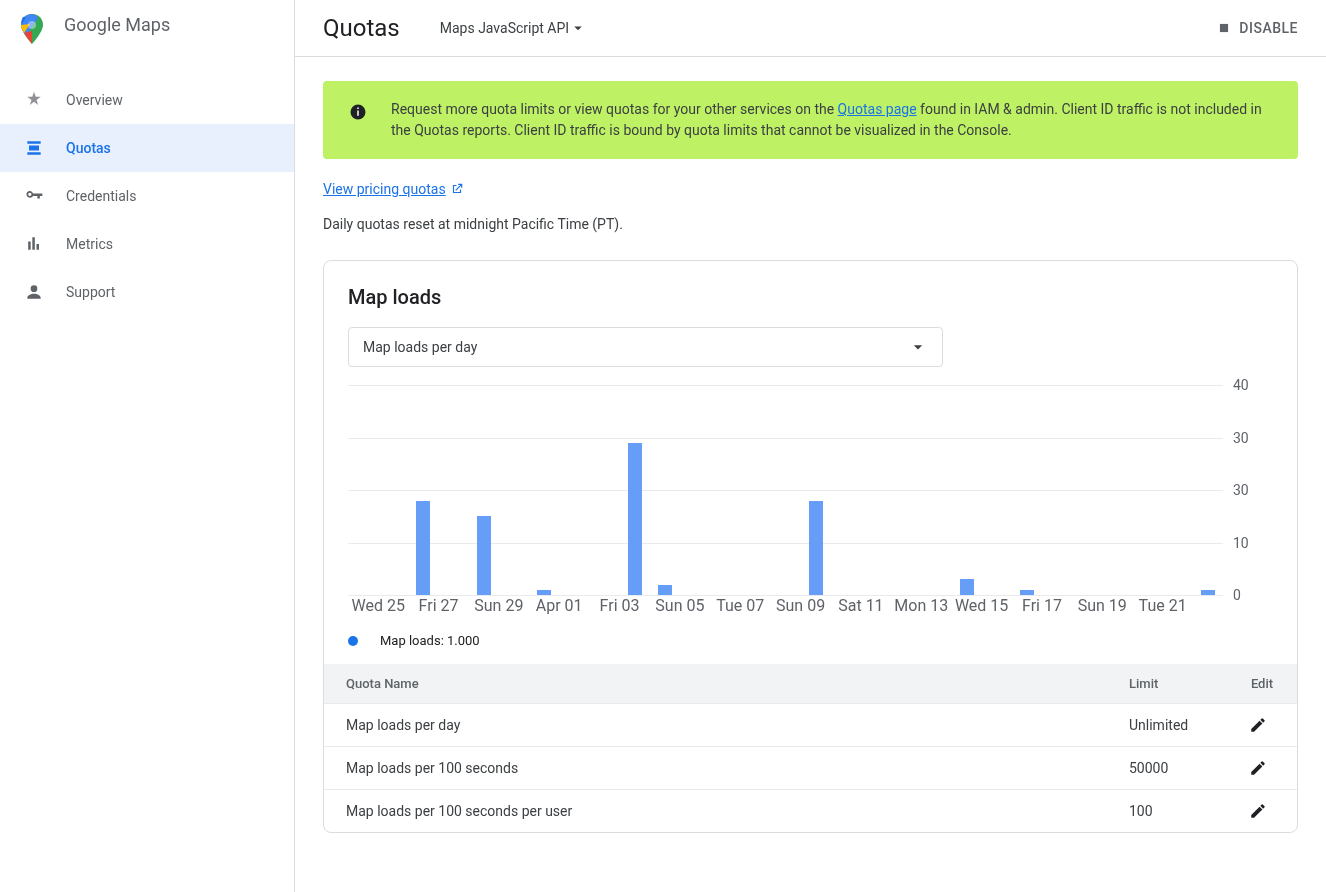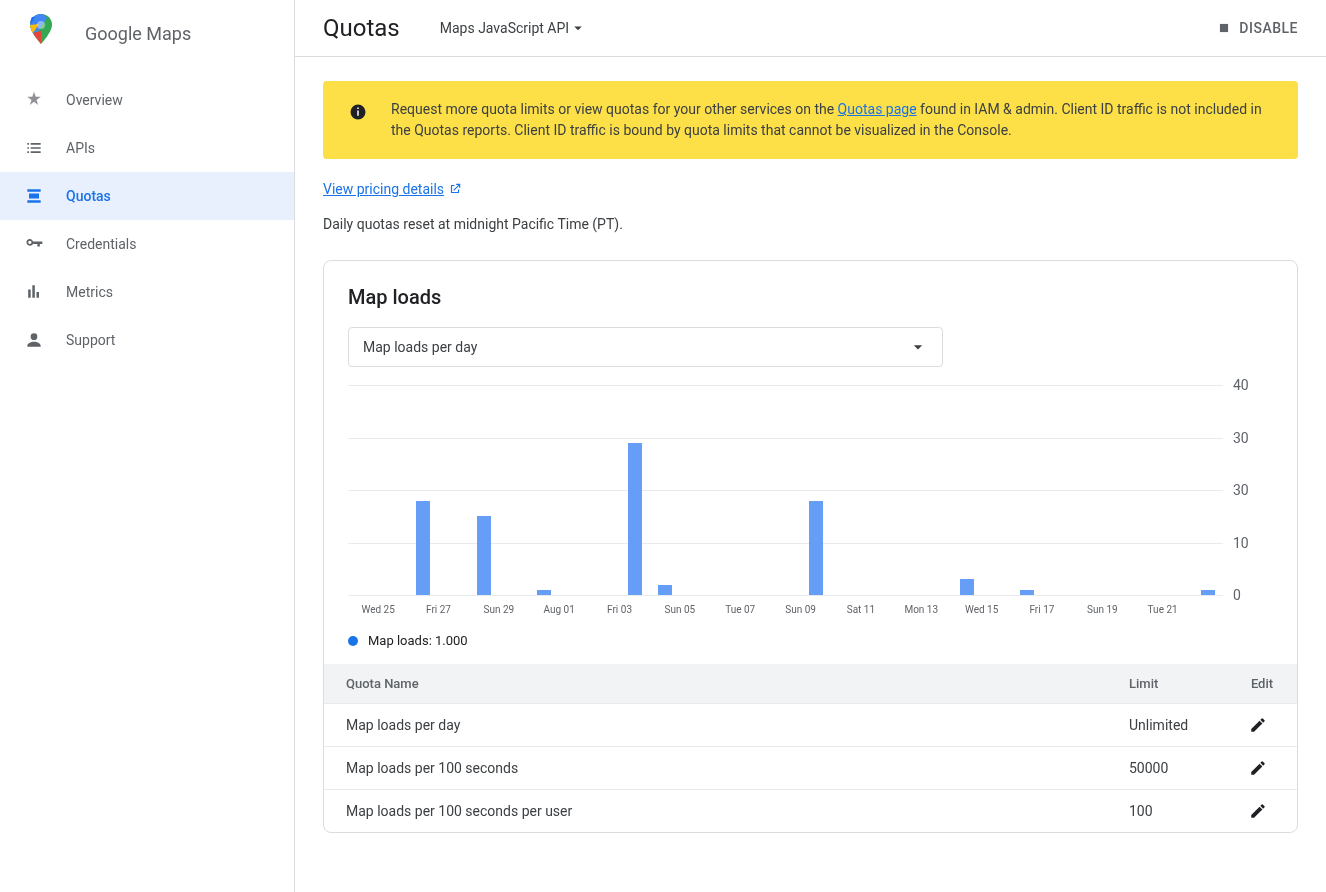--- a/index.html
+++ b/index.html
@@ -1,52 +1,52 @@
 <!DOCTYPE html>
 <html><head>
 <meta charset="utf-8">
 <style>
 * { box-sizing: border-box; margin: 0; padding: 0; }
 body { font-family: 'Google Sans', Roboto, Arial, sans-serif; color: #202124; background: #fff; }
 .container { display: flex; width: 1326px; height: 892px; }
 .sidebar { width: 295px; border-right: 1px solid #dadce0; background: #fff; }
-.sidebar-header { display: flex; align-items: flex-end; padding: 14px 29px; gap: 32px; }
+.sidebar-header { display: flex; align-items: flex-start; padding: 14px 20px; gap: 20px; }
 .logo { width: 24px; height: 30px; }
 .product-title { font-size: 18px; color: #5f6368; font-weight: 400; }
 .nav { margin-top: 18px; }
 .nav-item { display: flex; align-items: center; gap: 22px; padding: 0 24px; height: 48px; font-size: 14px; color: #5f6368; cursor: pointer; }
 .nav-item.active { background: #e8f0fe; color: #1a73e8; font-weight: 500; }
 .nav-item .icon { width: 20px; height: 20px; display: inline-flex; align-items: center; justify-content: center; fill: currentColor; color: #5f6368; }
 .nav-item.active .icon { color: #1a73e8; }
 .main { flex: 1; display: flex; flex-direction: column; }
 .topbar { display: flex; align-items: center; padding: 14px 28px; border-bottom: 1px solid #dadce0; gap: 40px; }
 .page-title { font-size: 24px; font-weight: 400; }
 .api-select { display: flex; align-items: center; font-size: 14px; color: #3c4043; cursor: pointer; }
 .spacer { flex: 1; }
 .disable-btn { display: flex; align-items: center; gap: 8px; font-size: 14px; font-weight: 500; color: #5f6368; letter-spacing: 0.5px; cursor: pointer; }
 .content { padding: 24px 28px; overflow: auto; flex: 1; }
-.info-banner { display: flex; gap: 24px; padding: 18px 26px; background: #fde047; border-radius: 4px; font-size: 14px; color: #3c4043; line-height: 1.5; margin-bottom: 20px; }
+.info-banner { display: flex; gap: 24px; padding: 18px 26px; background: #bef264; border-radius: 4px; font-size: 14px; color: #3c4043; line-height: 1.5; margin-bottom: 20px; }
 .info-banner a { color: #1a73e8; text-decoration: underline; }
 .link-row { margin-bottom: 18px; }
 .pricing-link { color: #1a73e8; font-size: 14px; text-decoration: underline; display: inline-flex; align-items: center; gap: 4px; }
 .reset-text { font-size: 14px; color: #3c4043; margin-bottom: 28px; }
 .card { border: 1px solid #dadce0; border-radius: 8px; padding: 24px 0 0 0; }
 .card-title { font-size: 20px; font-weight: 500; padding: 0 24px 18px 24px; }
 .dropdown { margin: 0 24px 18px 24px; border: 1px solid #dadce0; border-radius: 4px; height: 40px; display: flex; align-items: center; justify-content: space-between; padding: 0 14px; font-size: 14px; color: #3c4043; cursor: pointer; width: 595px; }
 .chart-wrap { padding: 0 24px 12px 24px; }
 .chart { position: relative; height: 230px; }
 .chart-grid { position: absolute; left: 0; right: 50px; top: 0; bottom: 20px; }
 .gridline { position: absolute; left: 0; right: 0; height: 1px; background: #e8eaed; }
 .y-tick { position: absolute; right: 0; width: 40px; text-align: left; font-size: 14px; color: #5f6368; transform: translateY(-50%); }
 .bars { position: absolute; left: 0; right: 50px; bottom: 20px; top: 0; display: flex; align-items: flex-end; }
 .bar-slot { flex: 1; display: flex; justify-content: center; align-items: flex-end; height: 100%; }
 .bar { width: 14px; background: #669df6; }
 .x-ticks { position: absolute; left: 0; right: 50px; bottom: 0; display: flex; }
-.x-tick { flex: 1; font-size: 10px; color: #5f6368; text-align: center; white-space: nowrap; }
-.legend { padding: 6px 24px 16px 24px; display: flex; align-items: center; gap: 10px; font-size: 13px; }
+.x-tick { flex: 1; font-size: 16px; color: #5f6368; text-align: center; white-space: nowrap; }
+.legend { padding: 6px 24px 16px 24px; display: flex; align-items: center; gap: 22px; font-size: 13px; }
 .legend-dot { width: 10px; height: 10px; border-radius: 50%; background: #1a73e8; }
 .table { width: 100%; border-collapse: collapse; }
 .table thead { background: #f1f3f4; border-radius: 7px; }
 .table th, .table td { text-align: left; padding: 12px 22px; font-size: 14px; color: #3c4043; font-weight: 400; }
 .table th { font-weight: 500; color: #5f6368; font-size: 13px; }
 .table th:nth-child(2), .table td:nth-child(2) { width: 120px; }
 .table th:nth-child(3), .table td:nth-child(3) { width: 70px; text-align: center; }
 .table tbody tr { border-top: 1px solid #e8eaed; }
 .edit-icon { cursor: pointer; }
 svg { display: block; }
@@ -71,28 +71,20 @@
     </div>
     <nav class="nav">
       <div class="nav-item">
         <span class="icon">
           <svg viewBox="0 0 24 24" width="20" height="20">
               <path d="M12 2l-2 6H4l5 4-2 6 5-4 5 4-2-6 5-4h-6z" fill="#5f6368" opacity="0.7"></path>
             </svg>
         </span>
         <span>Overview</span>
       </div>
-      <div class="nav-item">
-        <span class="icon">
-          <svg viewBox="0 0 24 24" width="20" height="20">
-              <path d="M4 6h2v2H4zm4 0h12v2H8zM4 11h2v2H4zm4 0h12v2H8zM4 16h2v2H4zm4 0h12v2H8z" fill="#5f6368"></path>
-            </svg>
-        </span>
-        <span>APIs</span>
-      </div>
       <div class="nav-item active">
         <span class="icon">
           <svg viewBox="0 0 24 24" width="20" height="20">
               <path d="M4 4h16v3H4zm0 13h16v3H4zm2-8h12v6H6z" fill="#1a73e8"></path>
             </svg>
         </span>
         <span>Quotas</span>
       </div>
       <div class="nav-item">
         <span class="icon">
@@ -152,21 +144,21 @@
               <rect x="11" y="6" width="2" height="2" fill="#fff"></rect>
             </svg>
         </span>
         <div>
           <span>Request more quota limits or view quotas for your other services on the </span><a href="#">Quotas page</a><span> found in IAM &amp; admin. Client ID traffic is not included in the Quotas reports. Client ID traffic is bound by quota limits that cannot be visualized in the Console.</span>
         </div>
       </div>
 
       <div class="link-row">
         <a href="#" class="pricing-link">
-          <span>View pricing details</span>
+          <span>View pricing quotas</span>
           <span>
             <svg viewBox="0 0 24 24" width="14" height="14">
                 <path d="M14 3h7v7h-2V6.4L10.4 15 9 13.6 17.6 5H14V3zM5 5h6v2H7v10h10v-4h2v6H5V5z" fill="#1a73e8"></path>
               </svg>
           </span>
         </a>
       </div>
 
       <p class="reset-text">Daily quotas reset at midnight Pacific Time (PT).</p>
 
@@ -282,21 +274,21 @@
                   <div class="bar" style="height: 0%; background: rgb(102, 157, 246);"></div>
                 </div>
                 <div class="bar-slot">
                   <div class="bar" style="height: 2.5%; background: rgb(102, 157, 246);"></div>
                 </div>
               </div>
               <div class="x-ticks">
                 <div class="x-tick" style="flex: 2 1 0%;">Wed 25</div>
                 <div class="x-tick" style="flex: 2 1 0%;">Fri 27</div>
                 <div class="x-tick" style="flex: 2 1 0%;">Sun 29</div>
-                <div class="x-tick" style="flex: 2 1 0%;">Aug 01</div>
+                <div class="x-tick" style="flex: 2 1 0%;">Apr 01</div>
                 <div class="x-tick" style="flex: 2 1 0%;">Fri 03</div>
                 <div class="x-tick" style="flex: 2 1 0%;">Sun 05</div>
                 <div class="x-tick" style="flex: 2 1 0%;">Tue 07</div>
                 <div class="x-tick" style="flex: 2 1 0%;">Sun 09</div>
                 <div class="x-tick" style="flex: 2 1 0%;">Sat 11</div>
                 <div class="x-tick" style="flex: 2 1 0%;">Mon 13</div>
                 <div class="x-tick" style="flex: 2 1 0%;">Wed 15</div>
                 <div class="x-tick" style="flex: 2 1 0%;">Fri 17</div>
                 <div class="x-tick" style="flex: 2 1 0%;">Sun 19</div>
                 <div class="x-tick" style="flex: 2 1 0%;">Tue 21</div>

